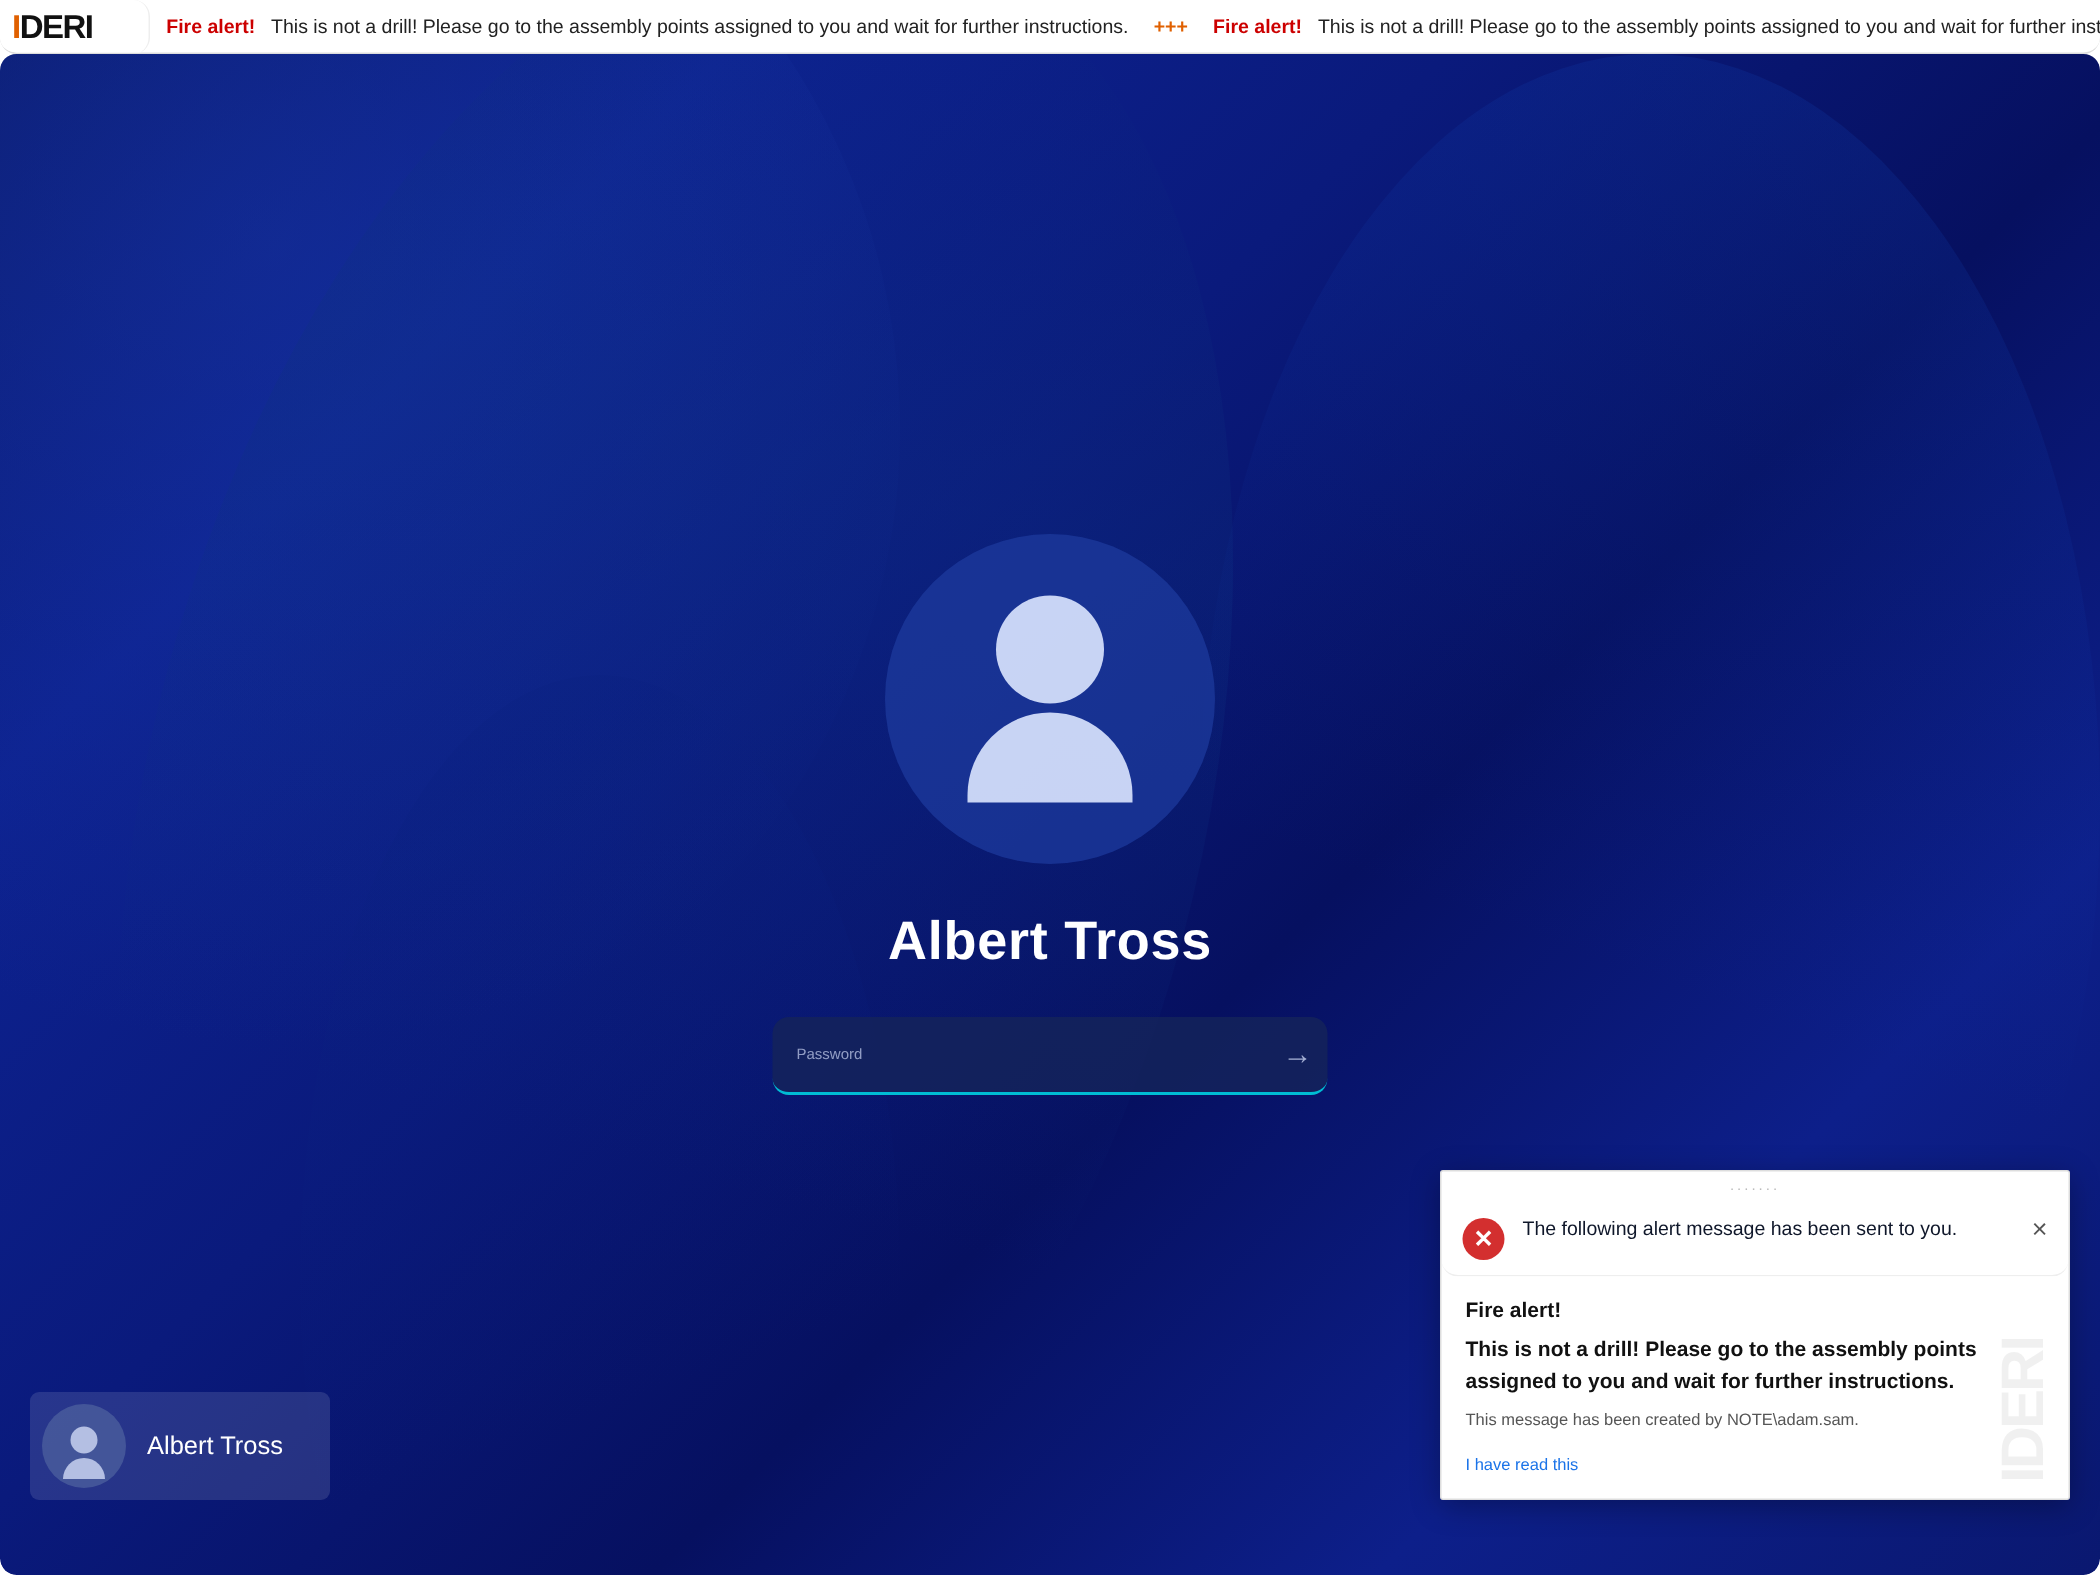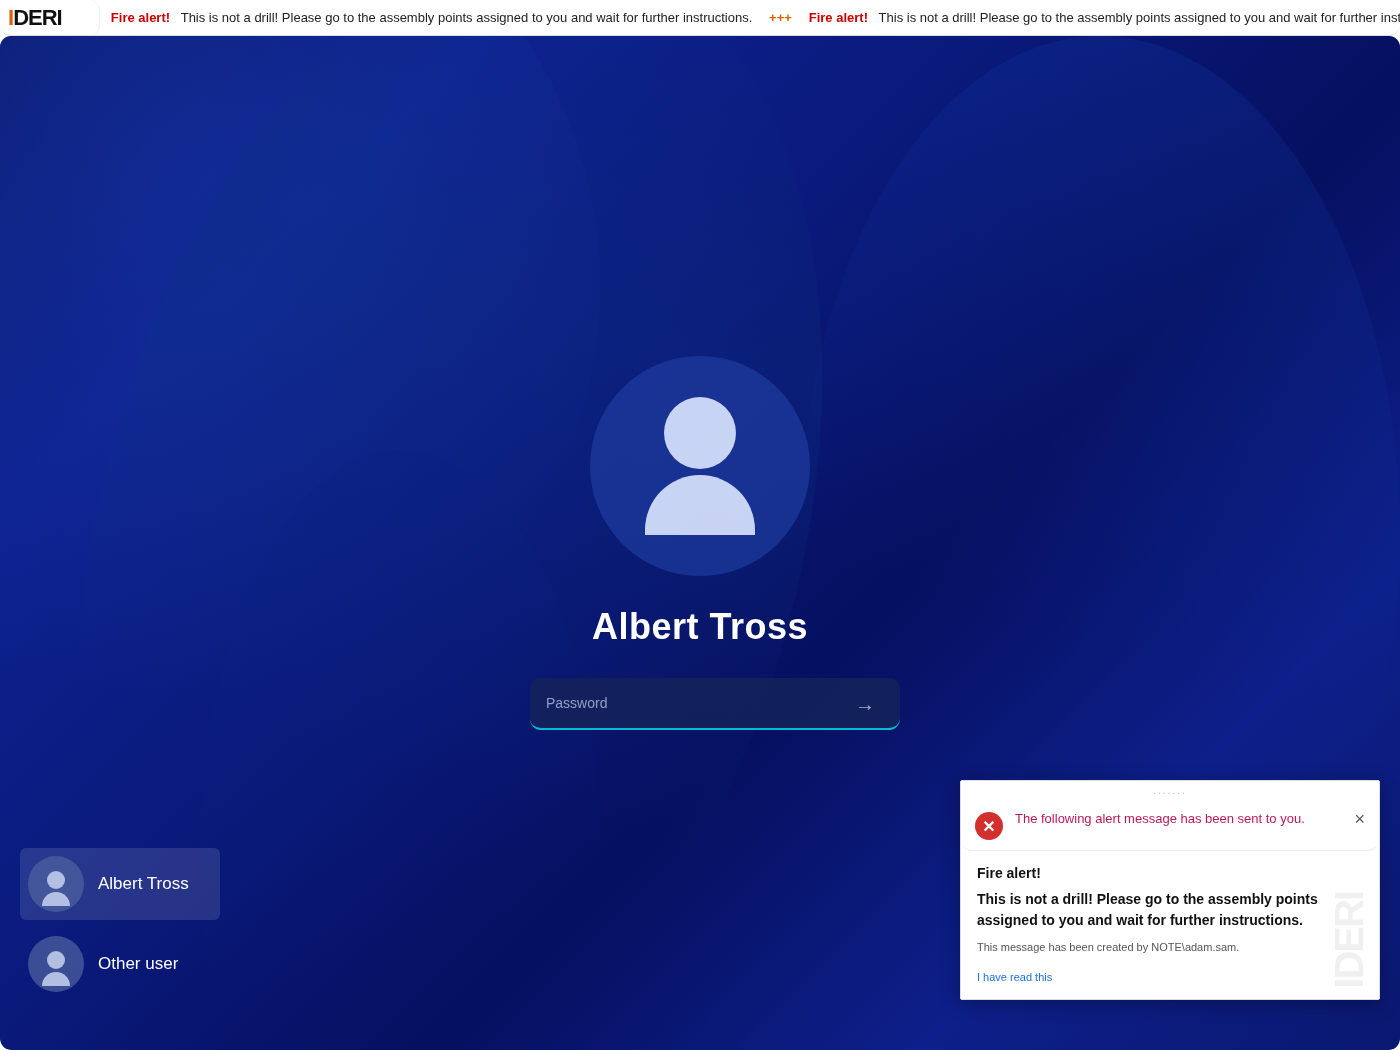--- a/index.html
+++ b/index.html
@@ -196,25 +196,24 @@
       width: 370px;
     }
 
     #password-input {
       width: 100%;
       height: 52px;
       background: rgba(20, 35, 90, 0.85);
       border: none;
       border-bottom: 2px solid #00bcd4;
       color: #fff;
-      font-size: 14px;
+      font-size: 10px;
       padding: 0 50px 0 16px;
       outline: none;
       caret-color: #fff;
-      margin-left: 15px;
     }
 
     #password-input::placeholder {
       color: rgba(200, 210, 240, 0.7);
     }
 
     #submit-btn {
       position: absolute;
       right: 10px;
       top: 50%;
@@ -320,21 +319,21 @@
       justify-content: center;
       color: #fff;
       font-size: 16px;
       font-weight: bold;
       margin-top: 2px;
     }
 
     #alert-header-text {
       flex: 1;
       font-size: 13px;
-      color: #be185d;
+      color: #0f172a;
       line-height: 1.4;
     }
 
     #alert-close-btn {
       background: none;
       border: none;
       cursor: pointer;
       font-size: 18px;
       color: #555;
       line-height: 1;
@@ -452,27 +451,20 @@
 </div>
 
 <div id="user-list">
   <div class="user-list-item active">
     <div class="user-avatar-small">
       <div class="user-head-small"></div>
       <div class="user-body-small"></div>
     </div>
     <span class="user-list-name">Albert Tross</span>
   </div>
-  <div class="user-list-item">
-    <div class="user-avatar-small">
-      <div class="user-head-small"></div>
-      <div class="user-body-small"></div>
-    </div>
-    <span class="user-list-name">Other user</span>
-  </div>
 </div>
 
 <div id="alert-popup">
   <div id="popup-drag-handle">
     <span>.......</span>
   </div>
 
   <div id="alert-popup-header">
     <div id="alert-error-icon">✕</div>
     <div id="alert-header-text">The following alert message has been sent to you.</div>

